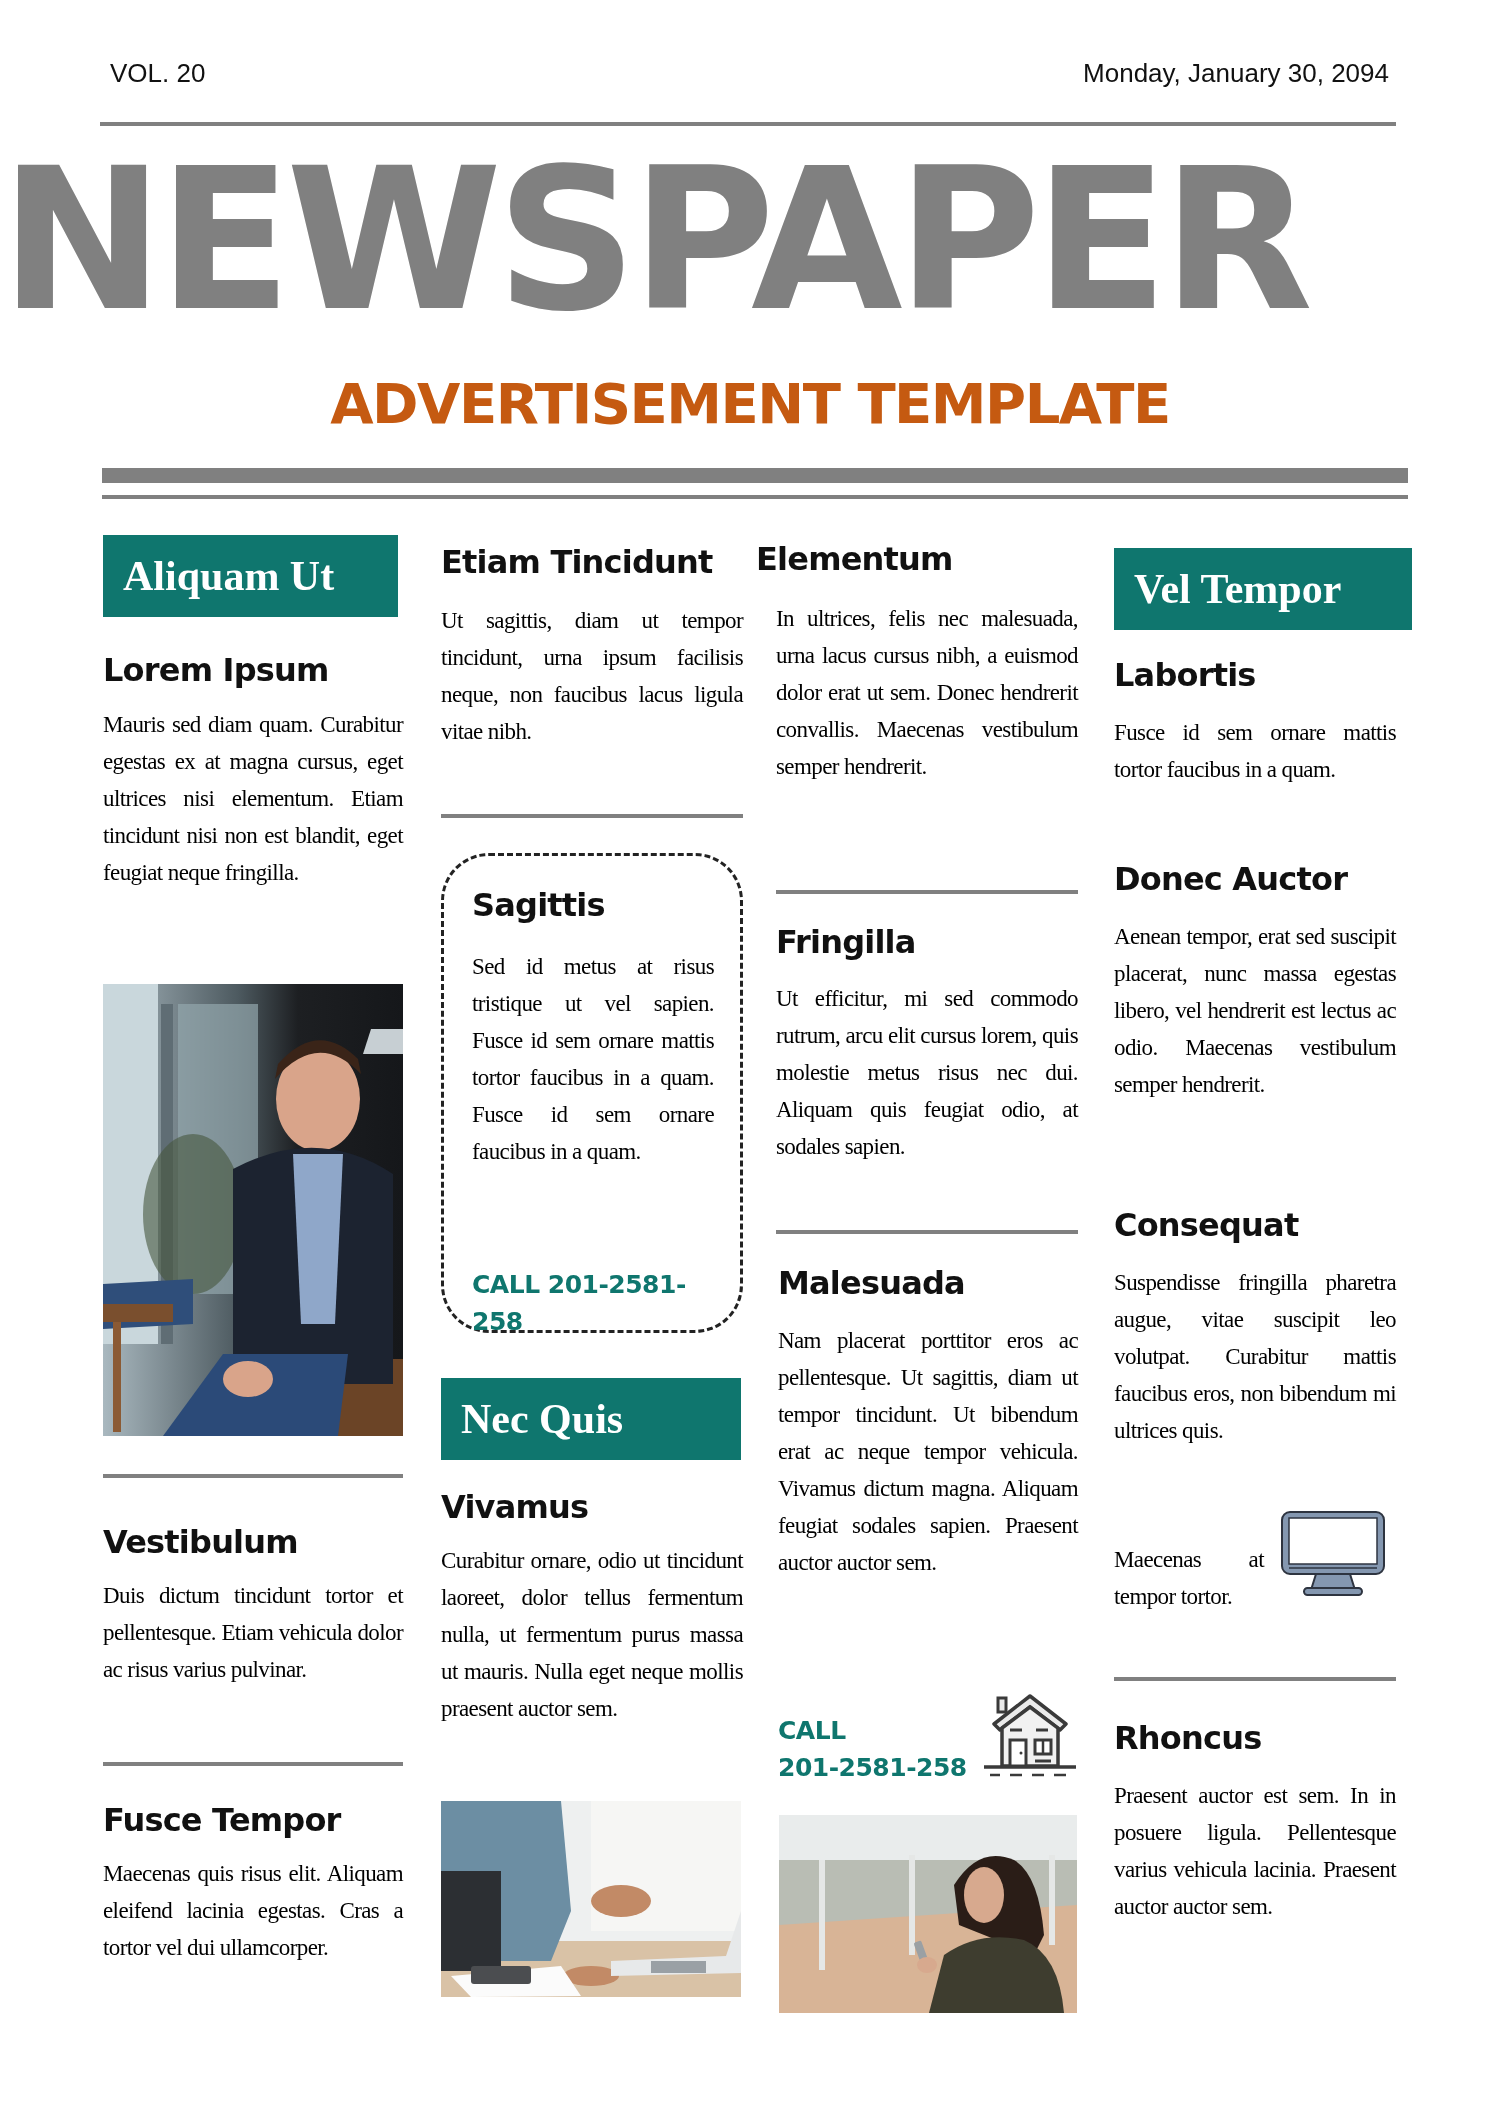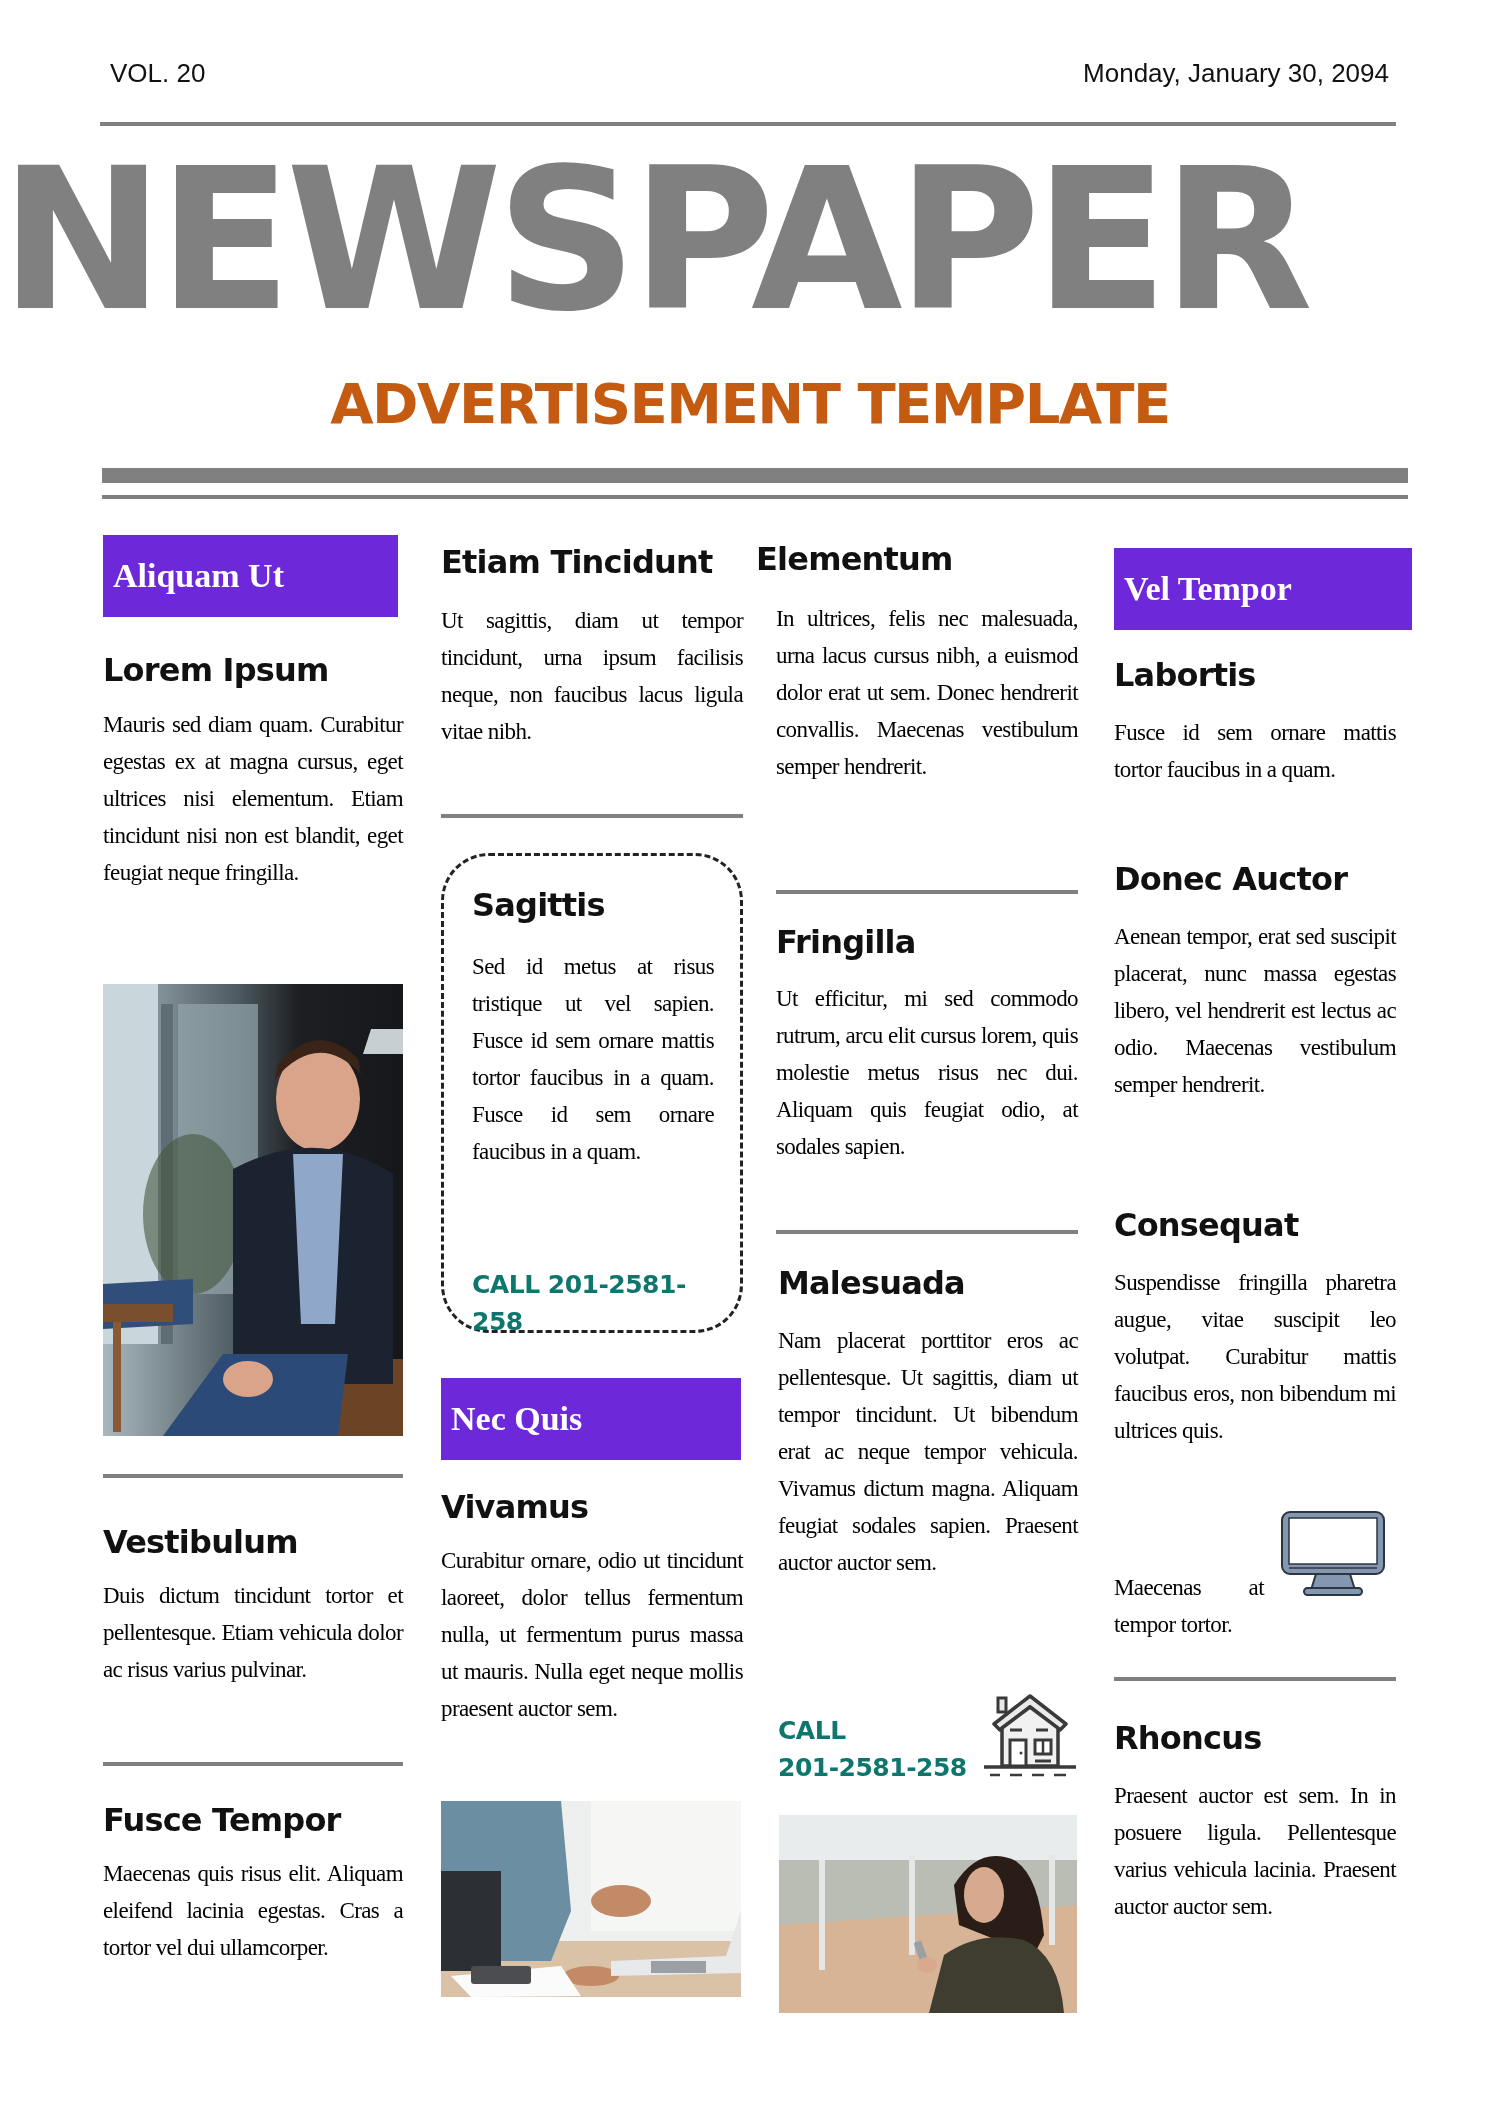--- a/index.html
+++ b/index.html
@@ -7,23 +7,23 @@
          font-family: "Liberation Sans", "DejaVu Sans", sans-serif; color: #111; }
   .abs { position: absolute; }
   .meta { font-size: 26px; color: #111; top: 58px; }
   .rule { position: absolute; background: #808080; }
   .masthead { position: absolute; left: 0; width: 1500px; 
               font-family: "DejaVu Sans", sans-serif; font-weight: bold; color: #808080;
               font-size: 196px; letter-spacing: -6px; top: 140px; line-height: 200px; }
   .subtitle { position: absolute; left: 0; width: 1500px; text-align: center;
               font-family: "DejaVu Sans", sans-serif; font-weight: bold; color: #c55a11;
               font-size: 56px; letter-spacing: -1.5px; top: 372px; line-height: 64px; }
-  .label-box { position: absolute; background: #6d28d9; color: #fff;
+  .label-box { position: absolute; background: #0f766e; color: #fff;
                font-family: "Liberation Serif", "DejaVu Serif", serif; font-weight: bold;
-               font-size: 34px; line-height: 82px; padding-left: 10px; box-sizing: border-box; height: 82px; }
+               font-size: 42px; line-height: 82px; padding-left: 20px; box-sizing: border-box; height: 82px; }
   .h { position: absolute; font-family: "DejaVu Sans", sans-serif; font-weight: bold;
        font-size: 32px; letter-spacing: -0.8px; color: #111; line-height: 40px; }
   .p { position: absolute; font-family: Liberation Serif, serif; font-size: 23px; letter-spacing: -0.6px;
        line-height: 37px; text-align: justify; color: #000000; hyphens: none; }
   .call { position: absolute; font-family: "DejaVu Sans", sans-serif; font-weight: bold;
           color: #0f766e; font-size: 25px; letter-spacing: -0.5px; line-height: 37px; }
   .divider { position: absolute; height: 4px; background: #808080; }
   .photo { position: absolute; overflow: hidden; }
   .dashed { position: absolute; border: 3px dashed #222; border-radius: 48px; box-sizing: border-box; }
 </style>
@@ -156,21 +156,21 @@
   </svg>
 </div>
 
 <div class="label-box" style="left:1114px; top:548px; width:298px;">Vel Tempor</div>
 <div class="h" style="left:1114px; top:655px; width:282px;">Labortis</div>
 <div class="p" style="left:1114px; top:714px; width:282px;">Fusce id sem ornare mattis tortor faucibus in a quam.</div>
 <div class="h" style="left:1114px; top:859px; width:282px;">Donec Auctor</div>
 <div class="p" style="left:1114px; top:918px; width:282px;">Aenean tempor, erat sed suscipit placerat, nunc massa egestas libero, vel hendrerit est lectus ac odio. Maecenas vestibulum semper hendrerit.</div>
 <div class="h" style="left:1114px; top:1205px; width:282px;">Consequat</div>
 <div class="p" style="left:1114px; top:1264px; width:282px;">Suspendisse fringilla pharetra augue, vitae suscipit leo volutpat. Curabitur mattis faucibus eros, non bibendum mi ultrices quis.</div>
-<div class="p" style="left:1114px; top:1541px; width:150px;margin-top:28px;">Maecenas at tempor tortor.</div>
+<div class="p" style="left:1114px; top:1541px; width:150px;">Maecenas at tempor tortor.</div>
 
 <div class="abs" style="left:1278px; top:1508px; width:110px; height:95px;">
   <svg width="110" height="95" viewBox="0 0 110 95">
     <rect x="4" y="4" width="102" height="62" rx="8" fill="#8497b0" stroke="#2e3440" stroke-width="2"></rect>
     <rect x="11" y="10" width="88" height="46" fill="#ffffff" stroke="#2e3440" stroke-width="1.5"></rect>
     <line x1="11" y1="60" x2="99" y2="60" stroke="#2e3440" stroke-width="1.5"></line>
     <path d="M38 66 L33 82 L77 82 L72 66 Z" fill="#8497b0" stroke="#2e3440" stroke-width="2"></path>
     <rect x="26" y="80" width="58" height="7" rx="3.5" fill="#8497b0" stroke="#2e3440" stroke-width="2"></rect>
   </svg>
 </div>

